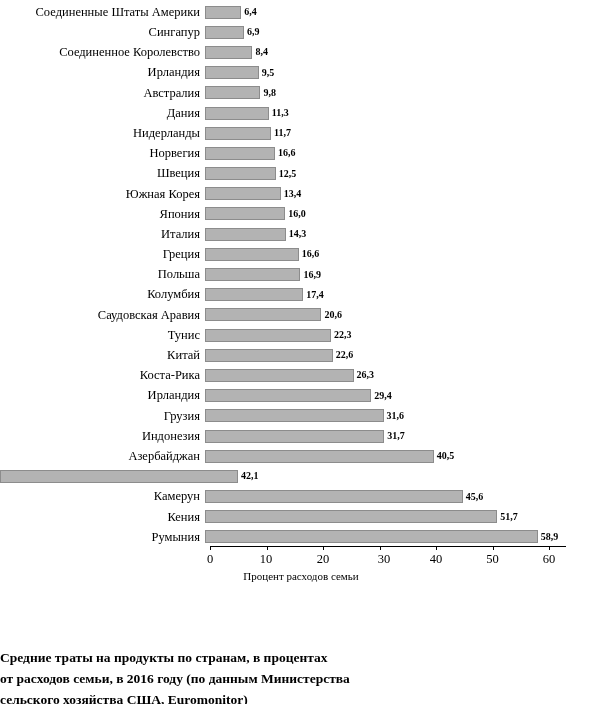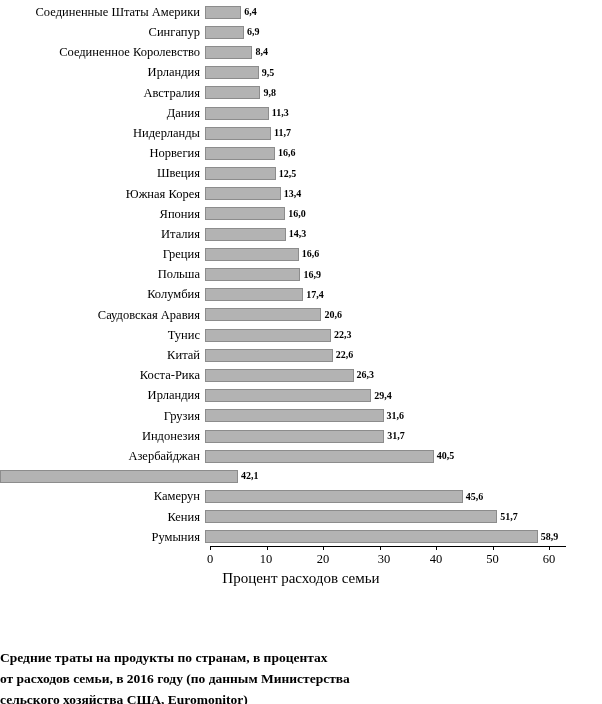--- a/index.html
+++ b/index.html
@@ -103,21 +103,21 @@
     transform: translateX(-50%);
     white-space: nowrap;
   }
 
   #xlabel {
     position: absolute;
     left: 0;
     top: 570px;
     width: 602px;
     text-align: center;
-    font-size: 15px;
+    font-size: 11px;
     font-family: "Liberation Serif", serif;
   }
 
   
   #caption {
     position: absolute;
     left: 0;
     top: 624px;
     width: 602px;
     text-align: left;

